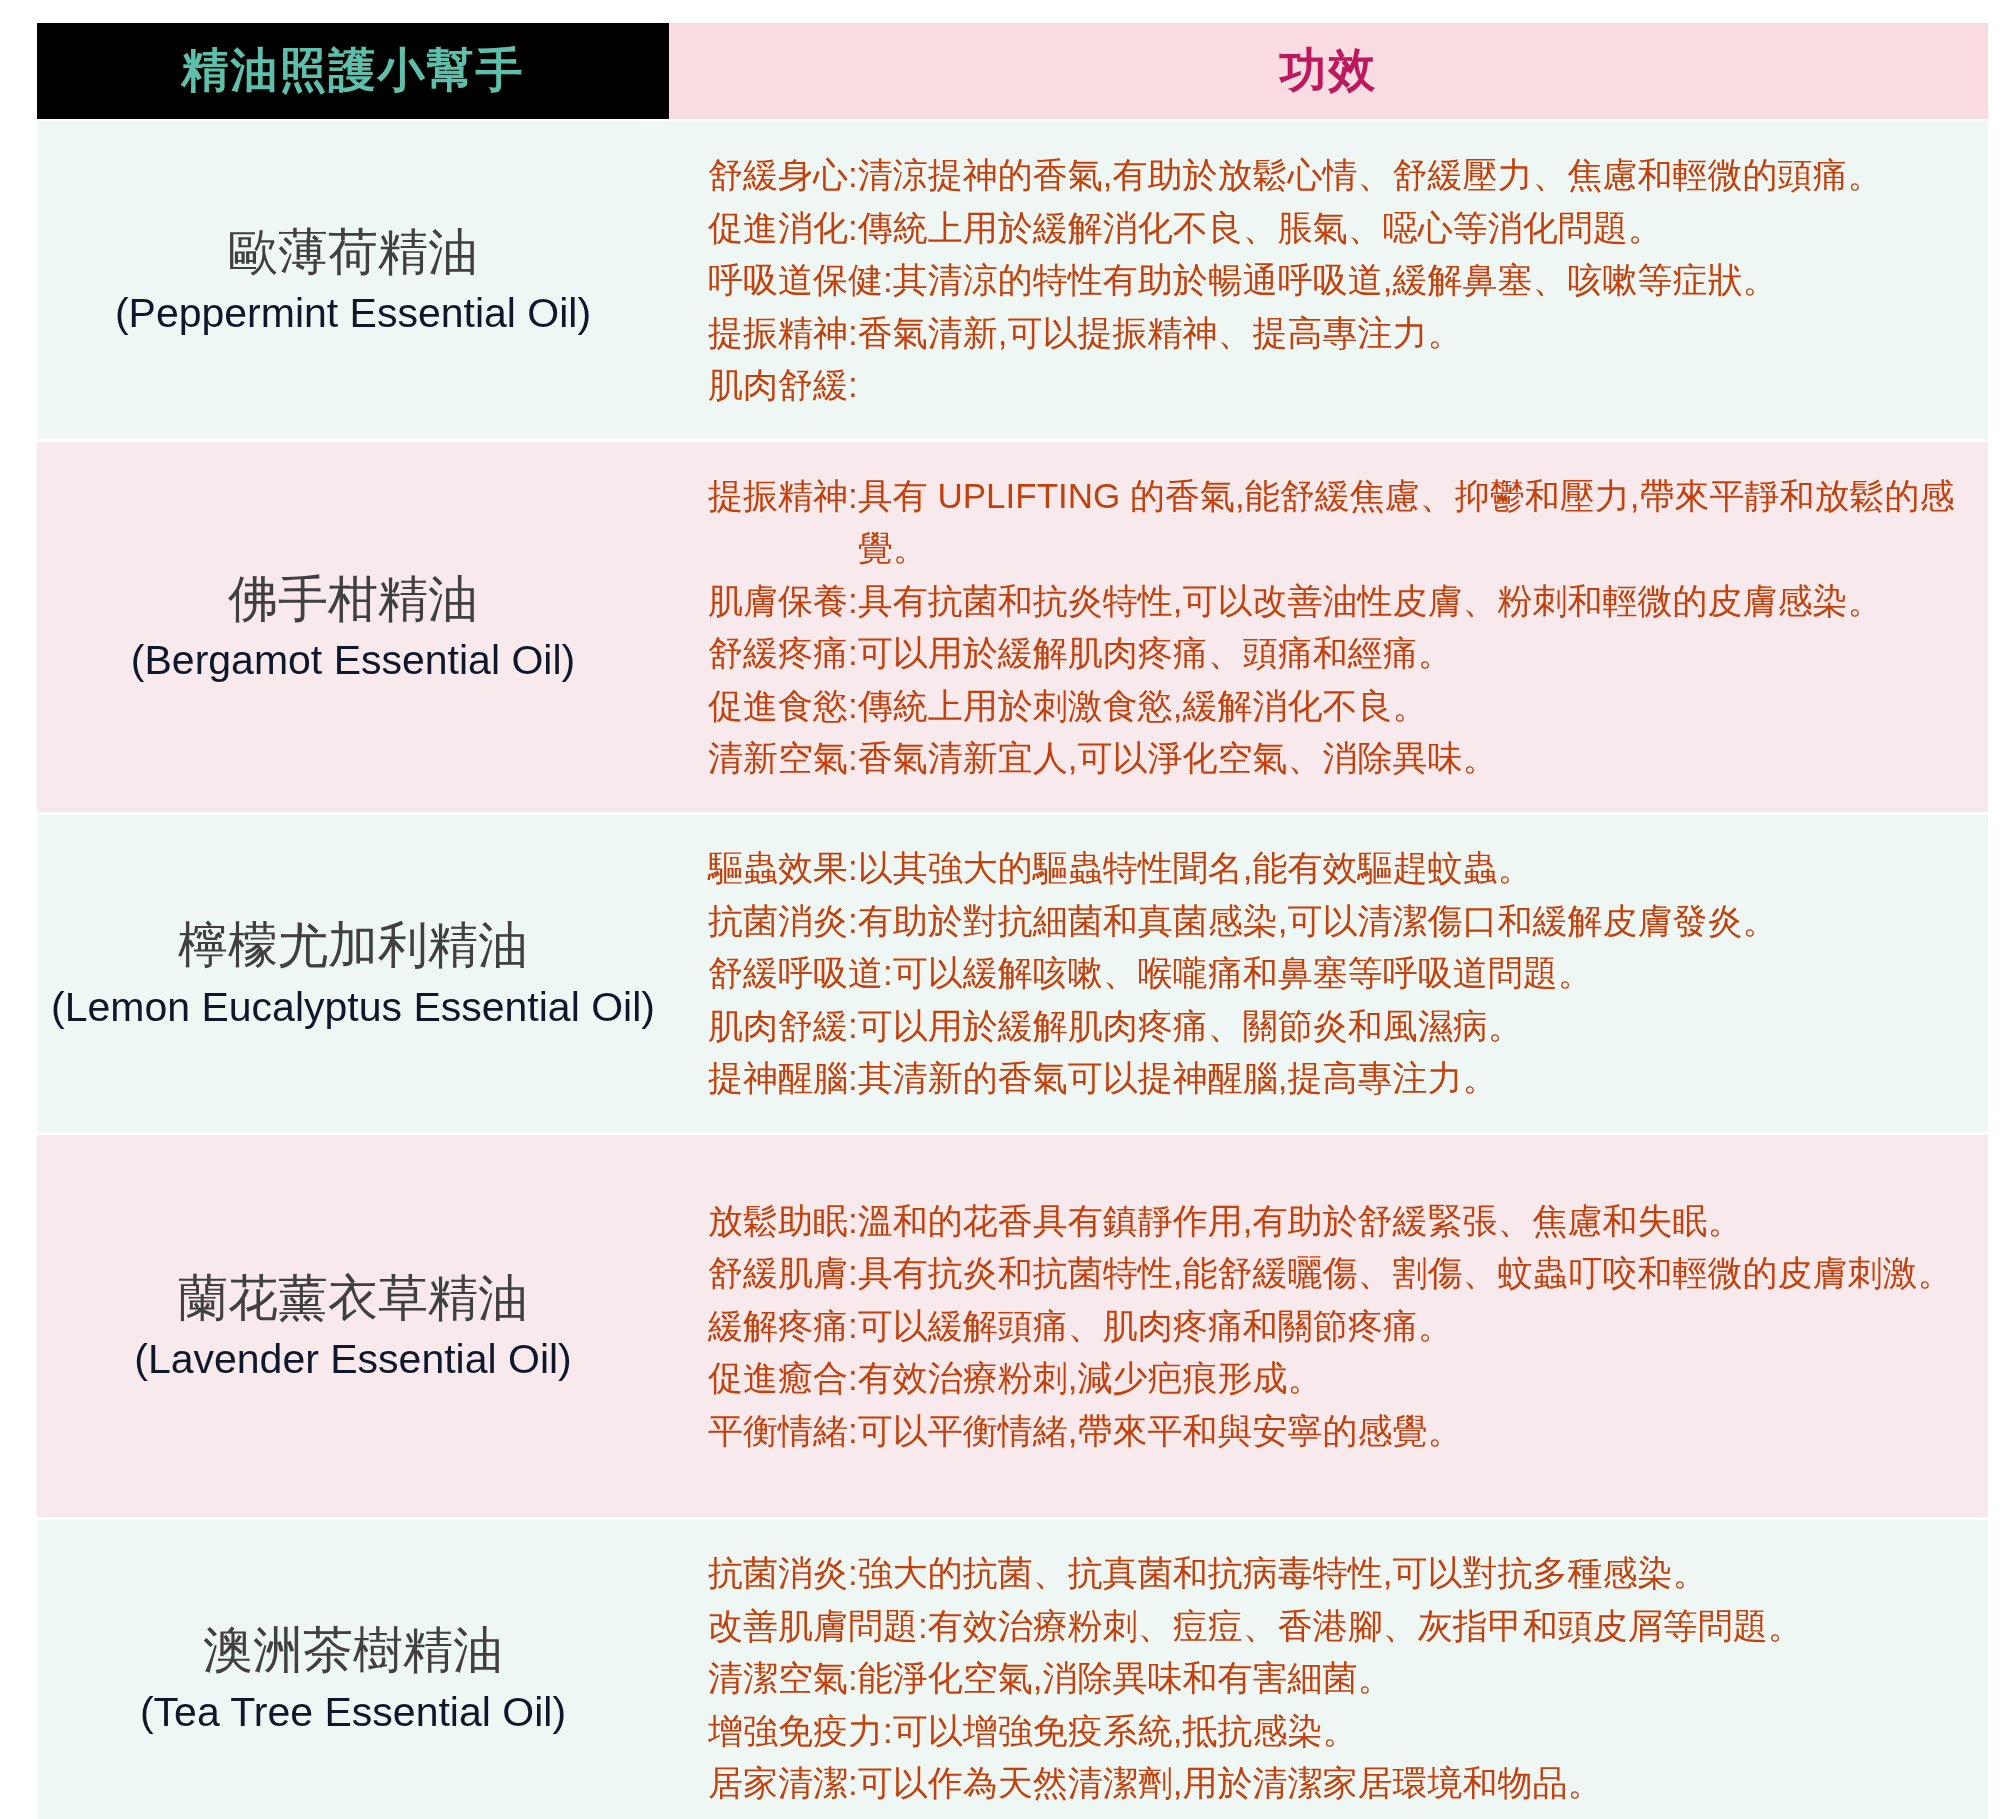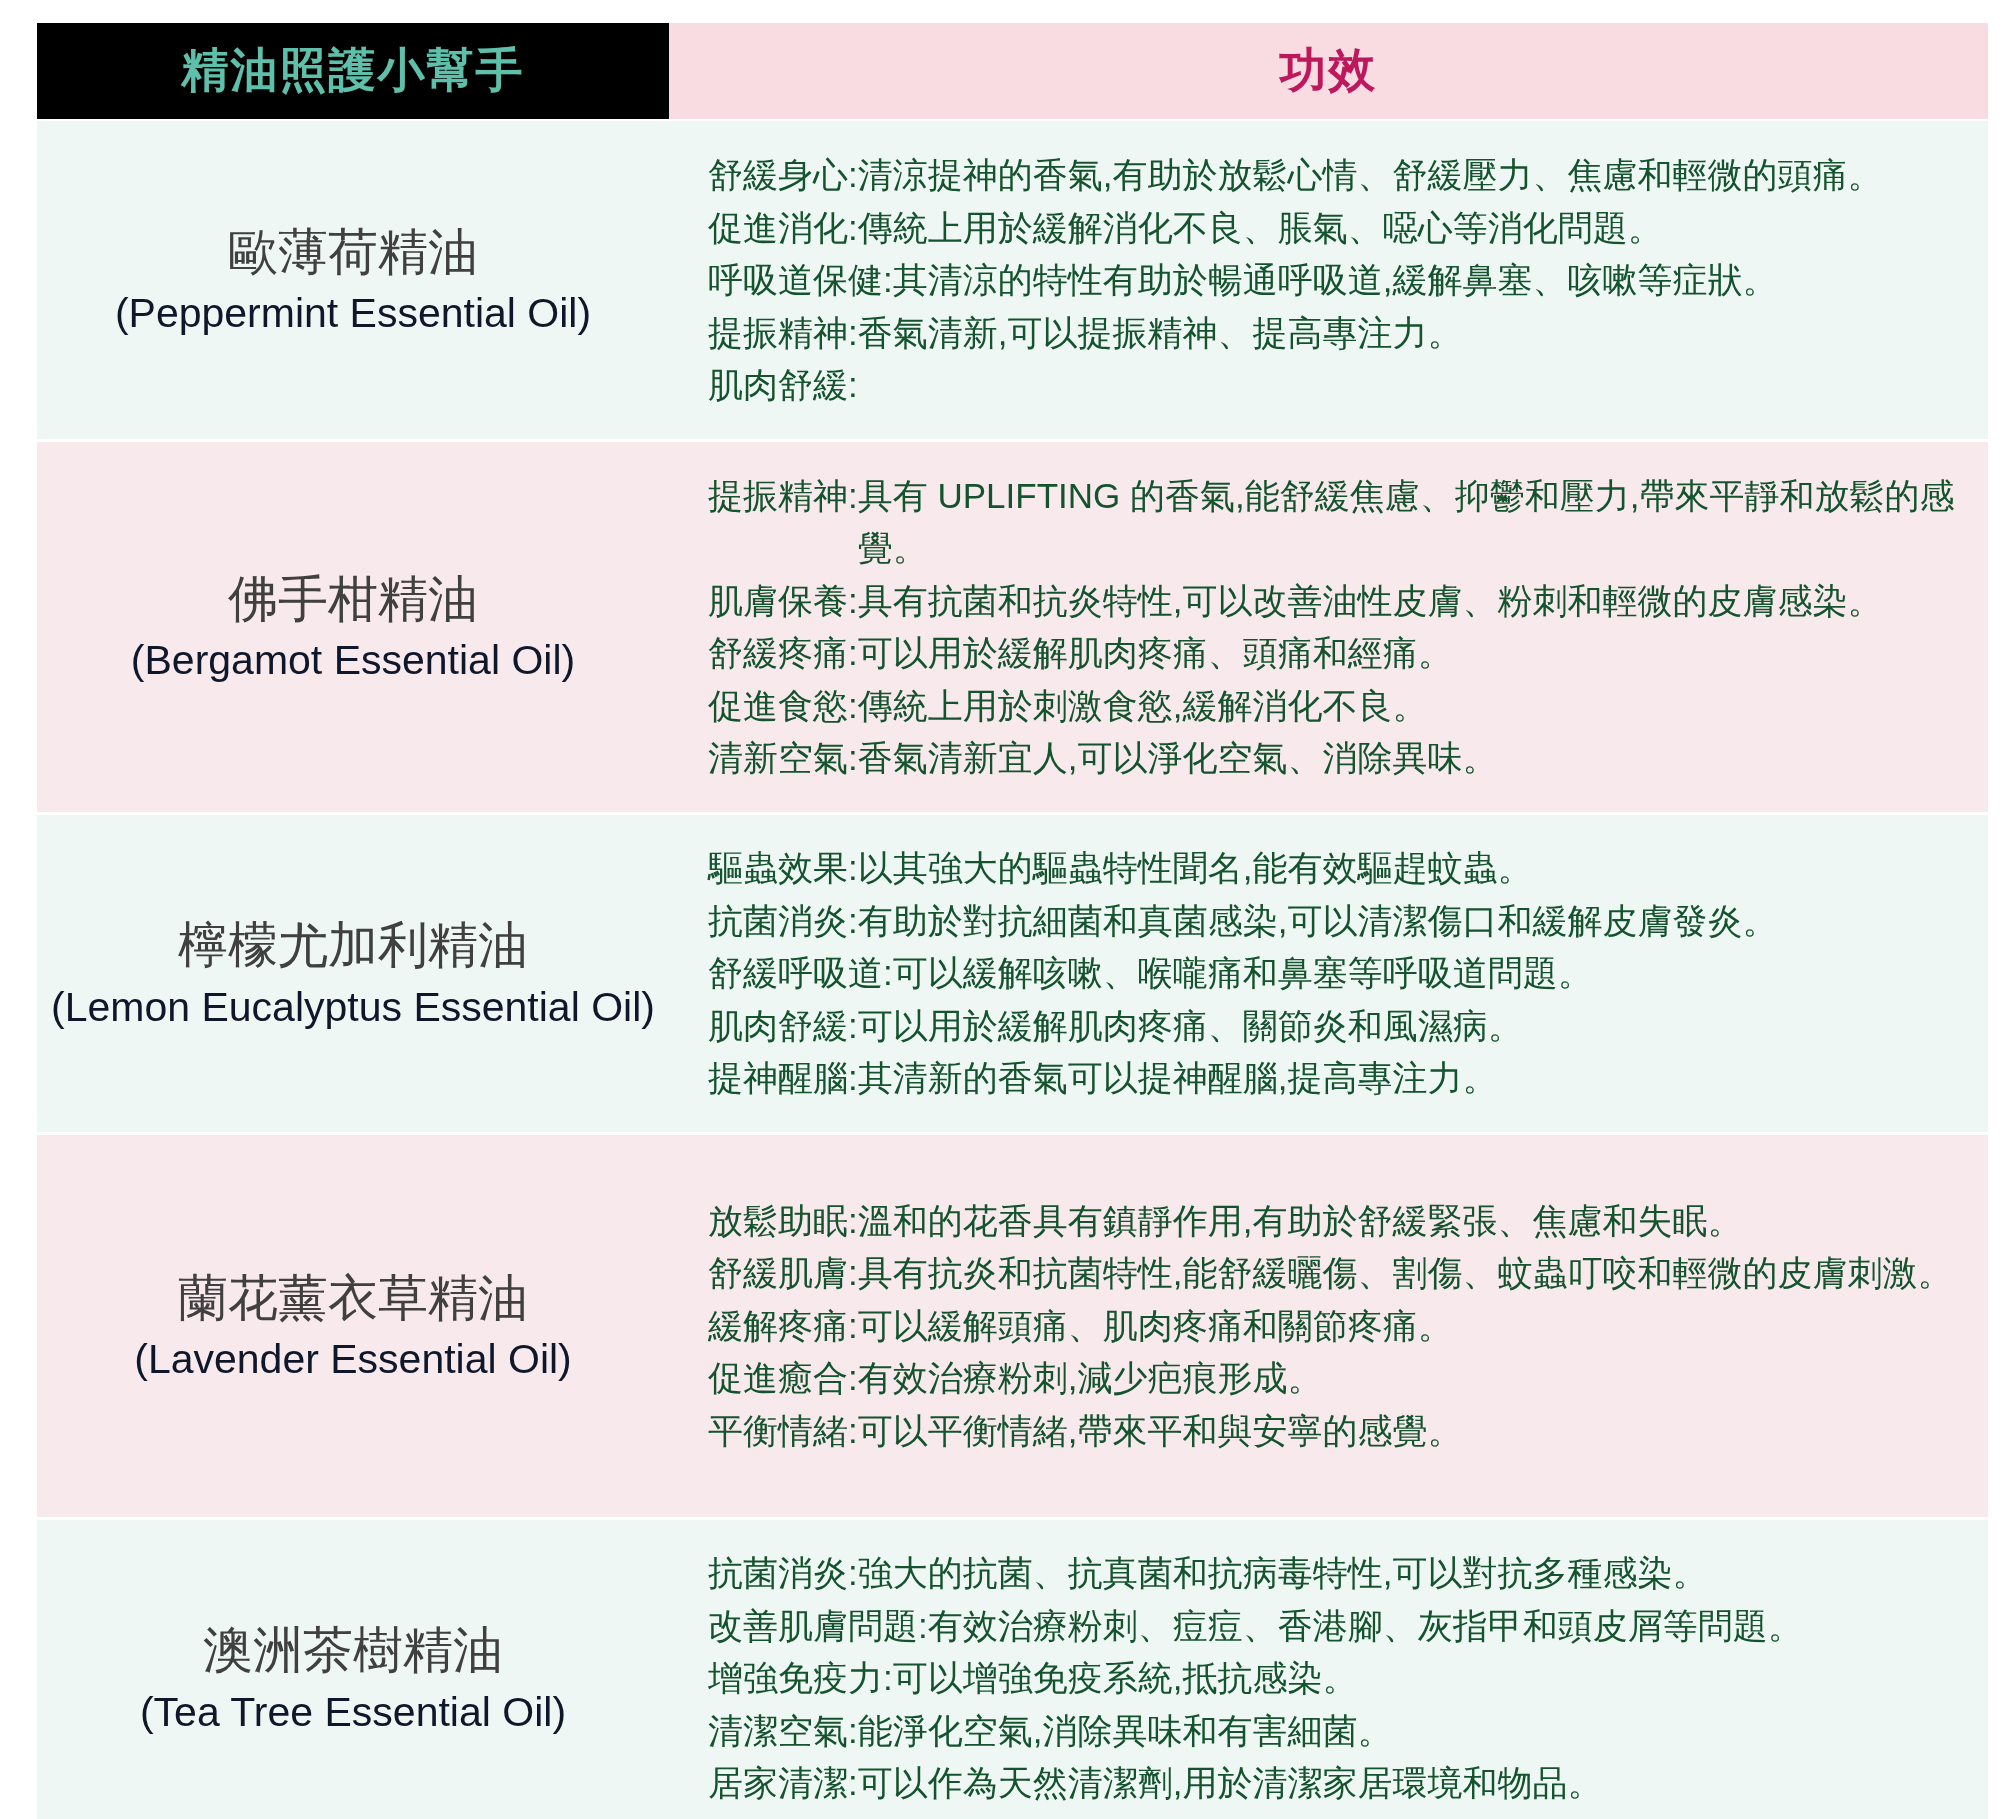--- a/index.html
+++ b/index.html
@@ -77,21 +77,21 @@
   }
   .oil-name-en {
     color: #0f172a;
     font-size: 41px;
     line-height: 1.35;
   }
   .effect {
     display: flex;
     flex-direction: row;
     align-items: flex-start;
-    color: #14532d;
+    color: #c2410c;
     font-size: 35px;
     line-height: 1.5;
   }
   .effect-label {
     white-space: nowrap;
     flex: 0 0 auto;
   }
   .effect-text {
     flex: 1 1 auto;
   }
@@ -255,30 +255,30 @@
     <span class="effect-label">抗菌消炎:</span>
     <span class="effect-text">強大的抗菌、抗真菌和抗病毒特性,可以對抗多種感染。</span>
   </div>
 
   <div class="effect">
     <span class="effect-label">改善肌膚問題:</span>
     <span class="effect-text">有效治療粉刺、痘痘、香港腳、灰指甲和頭皮屑等問題。</span>
   </div>
 
   <div class="effect">
+    <span class="effect-label">清潔空氣:</span>
+    <span class="effect-text">能淨化空氣,消除異味和有害細菌。</span>
+  </div>
+
+  <div class="effect">
     <span class="effect-label">增強免疫力:</span>
     <span class="effect-text">可以增強免疫系統,抵抗感染。</span>
   </div>
 
   <div class="effect">
-    <span class="effect-label">清潔空氣:</span>
-    <span class="effect-text">能淨化空氣,消除異味和有害細菌。</span>
-  </div>
-
-  <div class="effect">
     <span class="effect-label">居家清潔:</span>
     <span class="effect-text">可以作為天然清潔劑,用於清潔家居環境和物品。</span>
   </div>
 </div>
   </div>
 </div>
   </div>
 </div>
 
 

